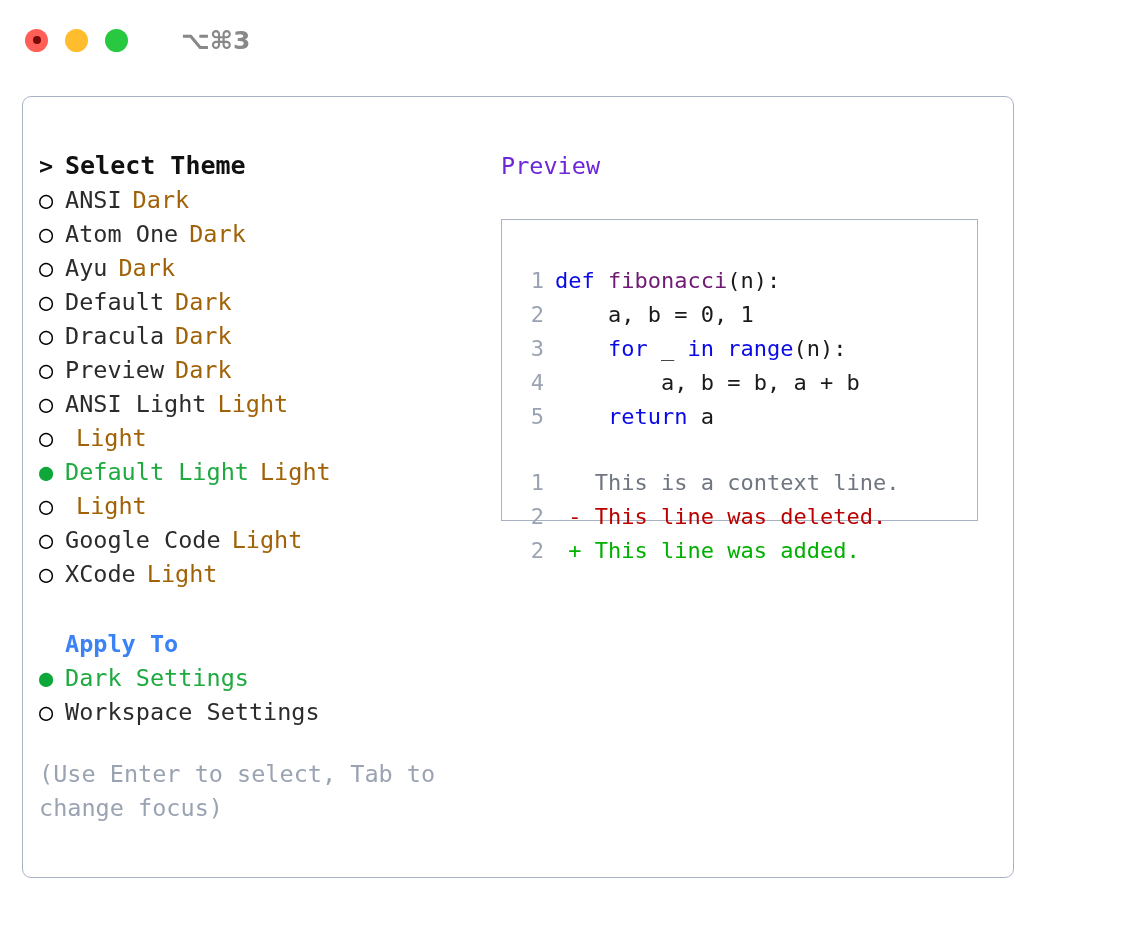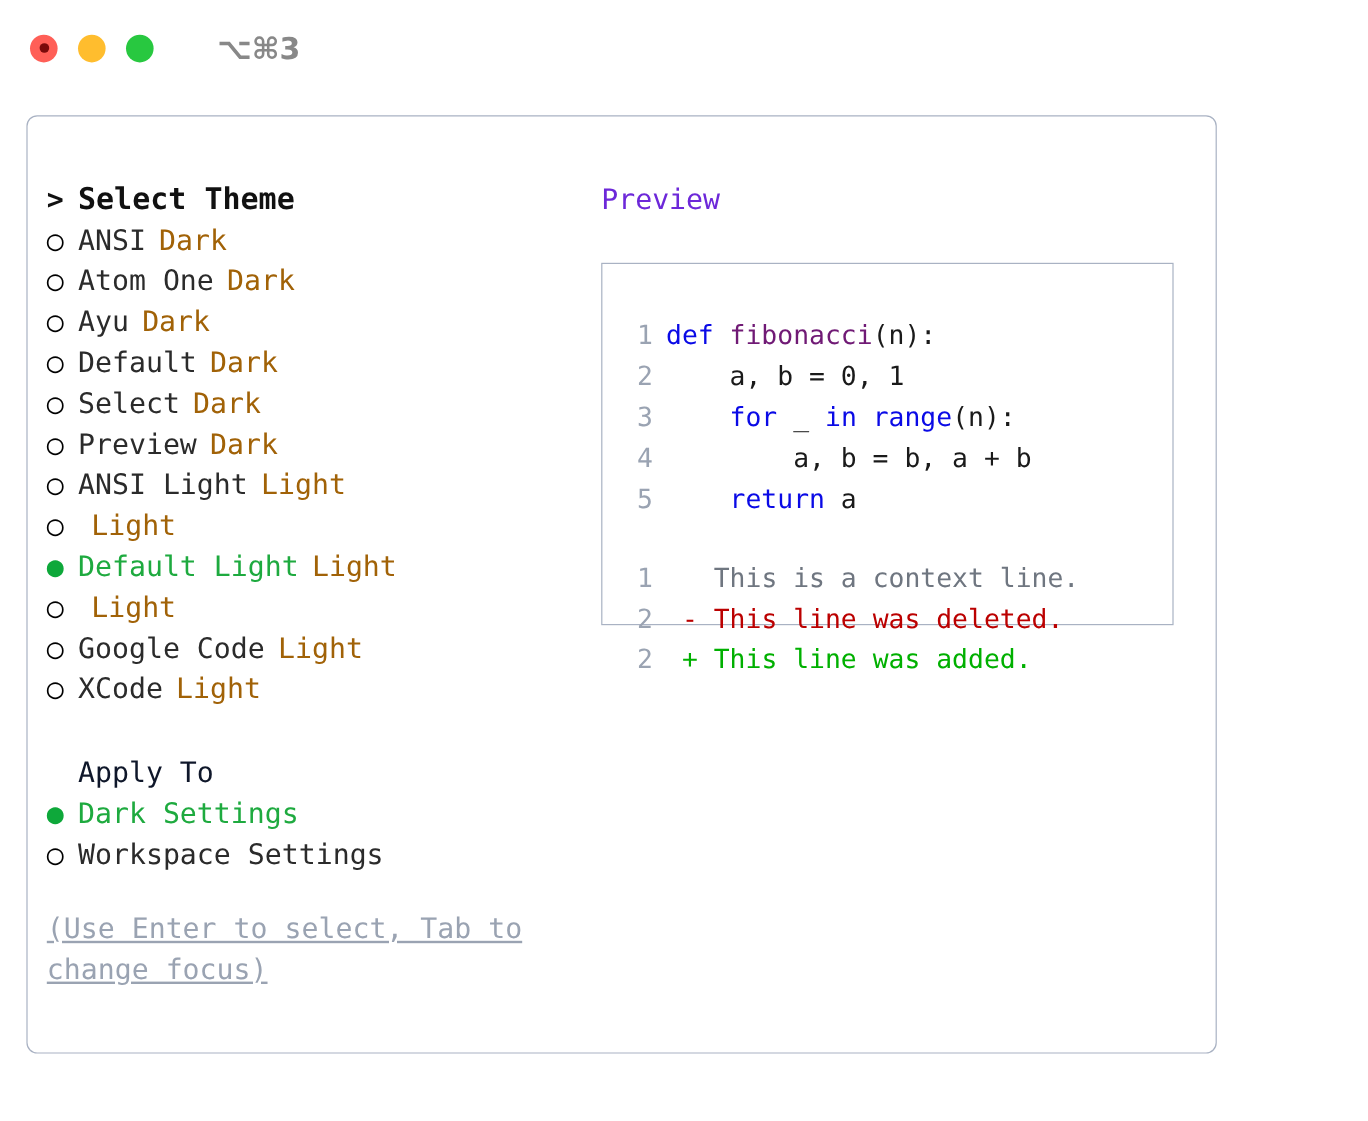--- a/index.html
+++ b/index.html
@@ -112,31 +112,31 @@
   .variant { color: #a16207; margin-left: 11px; }
   .row.selected .bullet,
   .row.selected .name { color: #1eaa3f; }
   .row.selected .bullet { color: #0ea83a; }
 
   .section-gap { height: 36px; }
   .section-title {
     height: 34px;
     line-height: 34px;
     font-size: 23.5px;
-    color: #0f172a;
+    color: #3b82f6;
     padding-left: 26px;
+    font-weight: bold;
   }
 
   #hint {
     margin-top: 28px;
     font-size: 23.5px;
     line-height: 34px;
     color: #9aa3b2;
     width: 410px;
-    text-decoration: underline;
   }
 
   
   #right-col {
     position: absolute;
     left: 478px;
     top: 52px;
     width: 490px;
   }
   #preview-title {
@@ -217,21 +217,21 @@
             <span class="name">Ayu</span>
             <span class="variant">Dark</span>
           </div>
           <div class="row">
             <span class="bullet">○</span>
             <span class="name">Default</span>
             <span class="variant">Dark</span>
           </div>
           <div class="row">
             <span class="bullet">○</span>
-            <span class="name">Select</span>
+            <span class="name">Dracula</span>
             <span class="variant">Dark</span>
           </div>
           <div class="row">
             <span class="bullet">○</span>
             <span class="name">Preview</span>
             <span class="variant">Dark</span>
           </div>
           <div class="row">
             <span class="bullet">○</span>
             <span class="name">ANSI Light</span>

